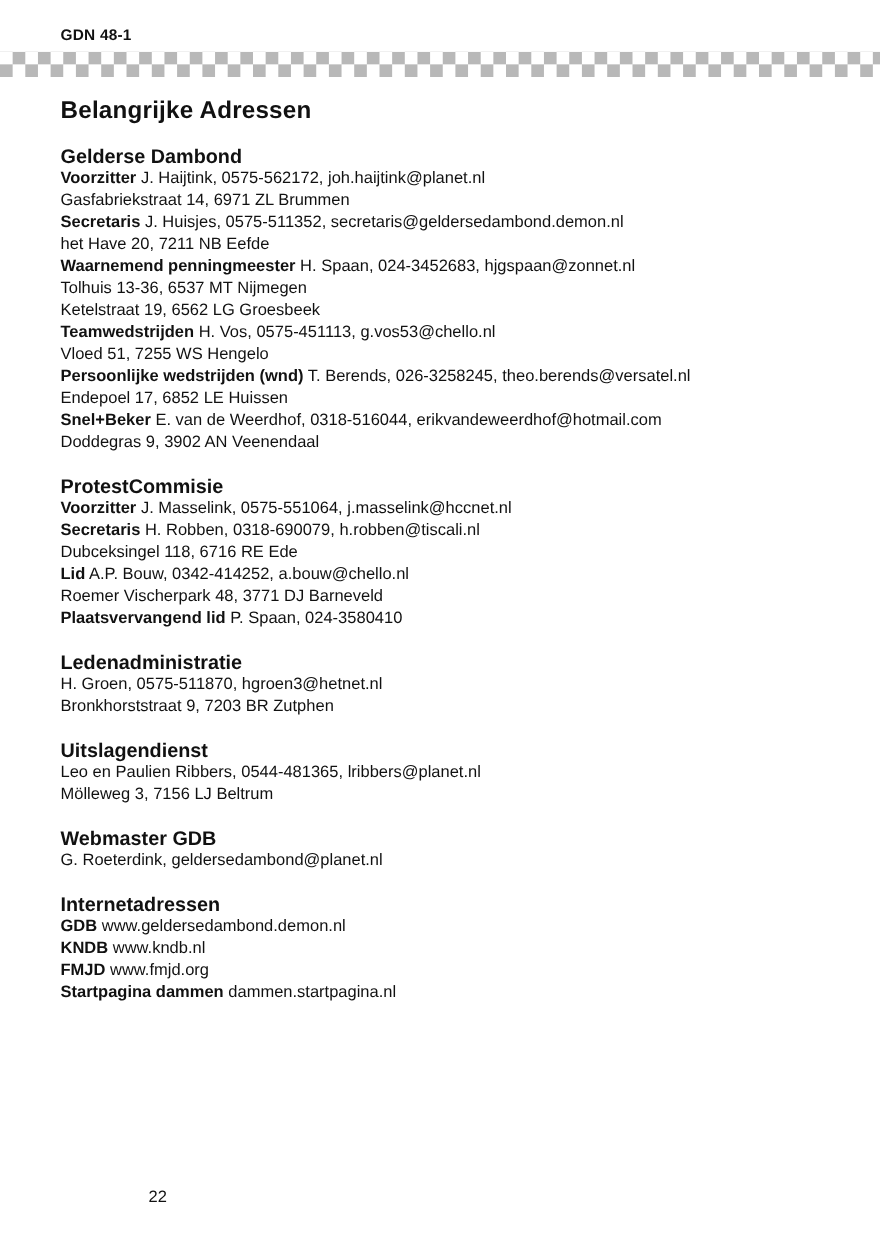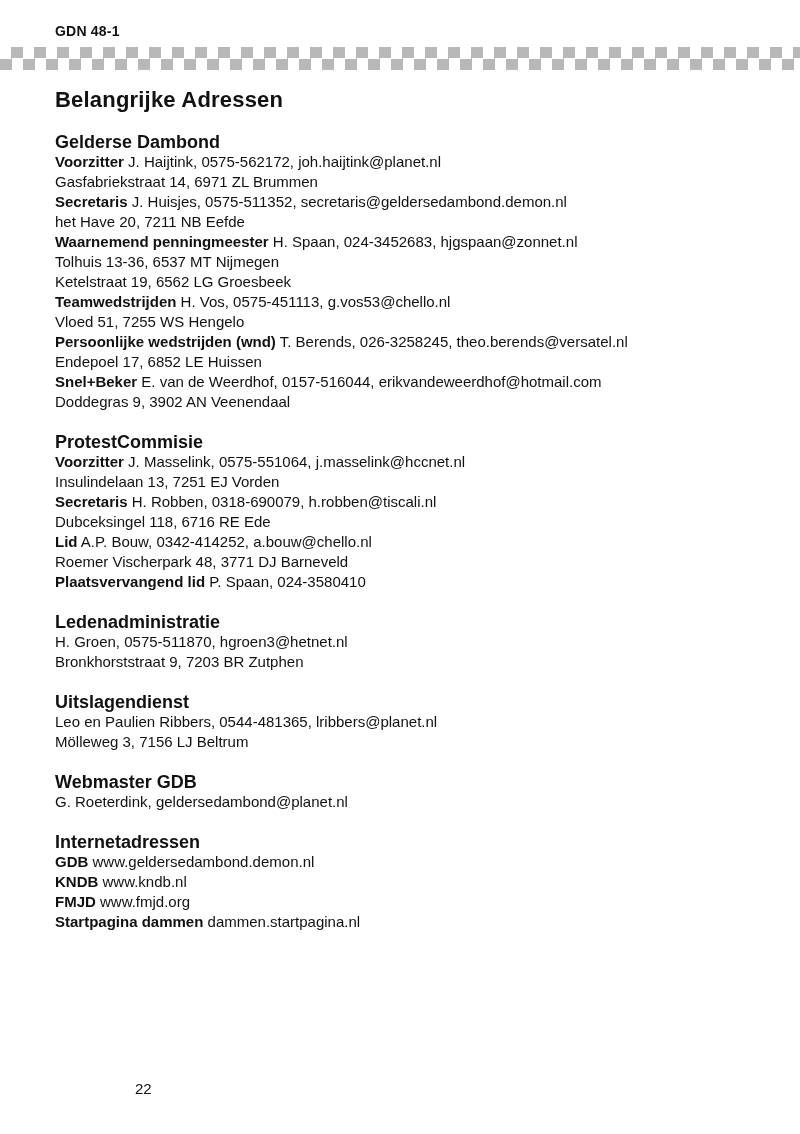--- a/index.html
+++ b/index.html
@@ -83,27 +83,26 @@
           <div class="line"><span>Gasfabriekstraat 14, 6971 ZL Brummen</span></div>
           <div class="line"><span class="b">Secretaris</span><span> J. Huisjes, 0575-511352, secretaris@geldersedambond.demon.nl</span></div>
           <div class="line"><span>het Have 20, 7211 NB Eefde</span></div>
           <div class="line"><span class="b">Waarnemend penningmeester</span><span> H. Spaan, 024-3452683, hjgspaan@zonnet.nl</span></div>
           <div class="line"><span>Tolhuis 13-36, 6537 MT Nijmegen</span></div>
           <div class="line"><span>Ketelstraat 19, 6562 LG Groesbeek</span></div>
           <div class="line"><span class="b">Teamwedstrijden</span><span> H. Vos, 0575-451113, g.vos53@chello.nl</span></div>
           <div class="line"><span>Vloed 51, 7255 WS Hengelo</span></div>
           <div class="line"><span class="b">Persoonlijke wedstrijden (wnd)</span><span> T. Berends, 026-3258245, theo.berends@versatel.nl</span></div>
           <div class="line"><span>Endepoel 17, 6852 LE Huissen</span></div>
-          <div class="line"><span class="b">Snel+Beker</span><span> E. van de Weerdhof, 0157-516044, erikvandeweerdhof@hotmail.com</span></div>
+          <div class="line"><span class="b">Snel+Beker</span><span> E. van de Weerdhof, 0318-516044, erikvandeweerdhof@hotmail.com</span></div>
           <div class="line"><span>Doddegras 9, 3902 AN Veenendaal</span></div>
         </section>
         <section>
           <h2 class="section-heading">ProtestCommisie</h2>
           <div class="line"><span class="b">Voorzitter</span><span> J. Masselink, 0575-551064, j.masselink@hccnet.nl</span></div>
-          <div class="line"><span>Insulindelaan 13, 7251 EJ Vorden</span></div>
           <div class="line"><span class="b">Secretaris</span><span> H. Robben, 0318-690079, h.robben@tiscali.nl</span></div>
           <div class="line"><span>Dubceksingel 118, 6716 RE Ede</span></div>
           <div class="line"><span class="b">Lid</span><span> A.P. Bouw, 0342-414252, a.bouw@chello.nl</span></div>
           <div class="line"><span>Roemer Vischerpark 48, 3771 DJ Barneveld</span></div>
           <div class="line"><span class="b">Plaatsvervangend lid</span><span> P. Spaan, 024-3580410</span></div>
         </section>
         <section>
           <h2 class="section-heading">Ledenadministratie</h2>
           <div class="line"><span>H. Groen, 0575-511870, hgroen3@hetnet.nl</span></div>
           <div class="line"><span>Bronkhorststraat 9, 7203 BR Zutphen</span></div>

